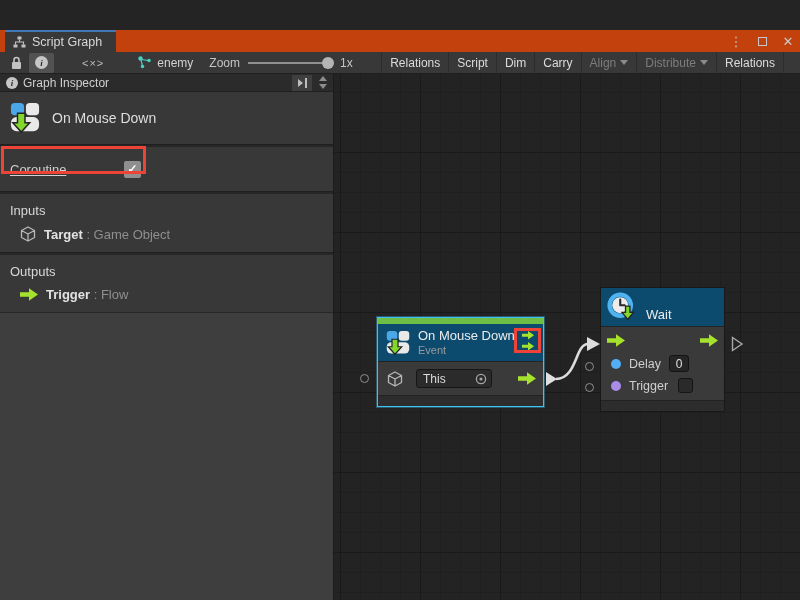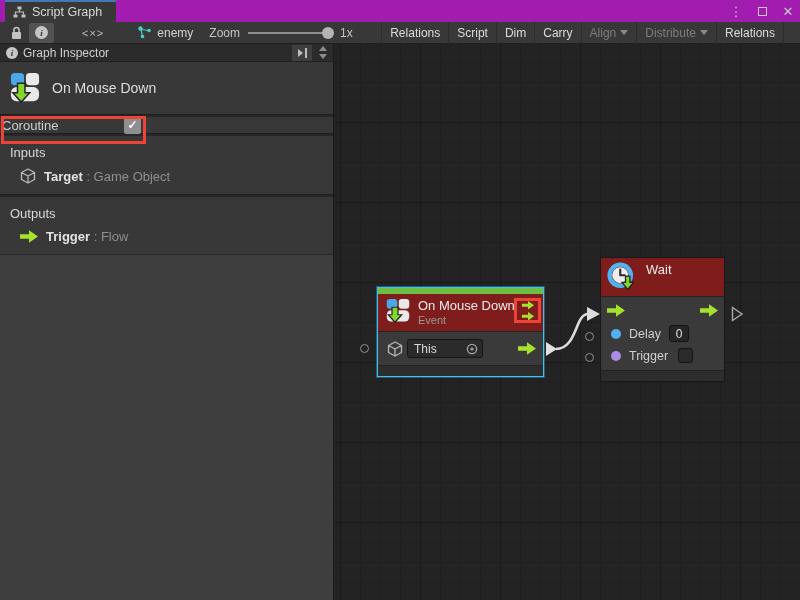--- a/index.html
+++ b/index.html
@@ -1,21 +1,21 @@
 <!DOCTYPE html>
 <html><head>
 <meta charset="utf-8">
 <style>
   * { margin:0; padding:0; box-sizing:border-box; }
   html,body { width:800px; height:600px; overflow:hidden; }
   body { font-family:"Liberation Sans", sans-serif; background:#242424; color:#d2d2d2; font-size:12px; }
   .app { width:800px; height:600px; display:flex; flex-direction:column; }
 
   
-  .titlebar { height:22px; background:#a21caf; display:flex; align-items:stretch; position:relative; }
+  .titlebar { height:22px; background:#c2410c; display:flex; align-items:stretch; position:relative;margin-top:30px; }
   .tab { margin-left:5px; padding:0 14px 0 8px; background:#383838; border-top:2px solid #4178b5; display:flex; align-items:center; gap:6px; font-size:12.5px; color:#d8d8d8; }
   .win-controls { position:absolute; right:4px; top:0; height:22px; display:flex; align-items:center; gap:10px; color:#c8c8c8; }
   .win-controls .wc { width:16px; text-align:center; font-size:13px; cursor:default; }
   .maxbox { display:inline-block; width:9px; height:9px; border:1.5px solid #c8c8c8; }
 
   
   .toolbar { height:22px; background:#383838; border-bottom:1px solid #1f1f1f; display:flex; align-items:center; font-size:12px; }
   .tb-icon-btn { height:20px; padding:0 6px; display:flex; align-items:center; justify-content:center; }
   .tb-icon-btn.active { background:#525252; border-radius:2px; }
   .lock-btn { margin-left:4px; }
@@ -40,21 +40,21 @@
   .insp-header .info-circle { width:12px; height:12px; }
   .insp-header .spacer { flex:1; }
   .dock-btn { width:20px; height:16px; background:#3f3f3f; display:flex; align-items:center; justify-content:center; }
   .scrubber { width:14px; display:flex; flex-direction:column; align-items:center; gap:3px; padding-right:2px; }
   .tri-up { width:0; height:0; border-left:4px solid transparent; border-right:4px solid transparent; border-bottom:5px solid #8d8d8d; }
   .tri-down { width:0; height:0; border-left:4px solid transparent; border-right:4px solid transparent; border-top:5px solid #8d8d8d; }
 
   .insp-unit { height:52px; display:flex; align-items:center; gap:12px; padding:0 10px; }
   .insp-unit-title { font-size:14px; color:#dedede; }
   .divider { height:3px; background:#272727; border-top:1px solid #1f1f1f; }
-  .insp-coroutine { height:16px; display:flex; align-items:center; padding:0 2px; position:relative; }
+  .insp-coroutine { height:44px; display:flex; align-items:center; padding:0 10px; position:relative;text-decoration:underline; }
   .coroutine-label { font-size:13px; color:#cfcfcf; }
   .insp-checkbox { position:absolute; left:124px; width:17px; height:17px; background:#8f8f8f; border-radius:2px; display:flex; align-items:center; justify-content:center; color:#ffffff; font-size:12px; font-weight:bold; }
   .red-annotation { position:absolute; left:1px; top:-1px; width:145px; height:28px; border:3px solid #ee4437; pointer-events:none; }
 
   .insp-section { padding:7px 0 8px 0; }
   .insp-section-title { padding:2px 10px 6px 10px; font-size:13px; color:#d8d8d8; }
   .insp-port-row { display:flex; align-items:center; gap:8px; padding:2px 20px; font-size:13px; }
   .port-name { font-weight:bold; color:#e2e2e2; }
   .port-type { color:#8f8f8f; }
   .insp-empty { flex:1; background:#3e3e3e; border-top:1px solid #272727; }
@@ -64,30 +64,30 @@
     background-image:
       linear-gradient(#1a1a1a 1px, transparent 1px),
       linear-gradient(90deg, #1a1a1a 1px, transparent 1px),
       linear-gradient(#1f1f1f 1px, transparent 1px),
       linear-gradient(90deg, #1f1f1f 1px, transparent 1px);
     background-size:80px 80px, 80px 80px, 20px 20px, 20px 20px;
     background-position:6px 78px, 6px 78px, 6px 78px, 6px 78px;
     overflow:hidden; }
 
   .node { position:absolute; background:#3a3a3a; border:1px solid #181818; }
-  .node-header { background:#7f1d1d; display:flex; align-items:flex-start; padding:5px 6px; gap:8px; position:relative; }
+  .node-header { background:#0c4a6e; display:flex; align-items:flex-end; padding:5px 6px; gap:8px; position:relative; }
   .node-title { font-size:13px; color:#ececec; white-space:nowrap; }
   .node-subtitle { font-size:11px; color:#9a9a9a; margin-top:1px; }
   .node-footer { height:11px; background:#2d2d2d; border-top:1px solid #222; }
 
   .event-node { left:43px; top:243px; width:167px; border:1px solid #3ec1f3; box-shadow:0 0 0 1px rgba(62,193,243,.35); }
   .event-strip { height:6px; background:#6dbe45; }
   .event-node .node-header { padding:4px 6px 5px 8px; border-bottom:1px solid #232323; }
   .coroutine-badge { position:absolute; right:2px; top:4px; width:27px; height:25px; border:3px solid #ee4437; display:flex; flex-direction:column; align-items:center; justify-content:center; gap:2px; }
-  .node-body { display:flex; align-items:center; gap:4px; padding:7px 7px 7px 9px; }
+  .node-body { display:flex; align-items:center; gap:13px; padding:7px 7px 7px 9px; }
   .this-field { width:76px; height:19px; background:#2b2b2b; border:1px solid #161616; border-radius:3px; display:flex; align-items:center; padding:0 4px 0 6px; gap:4px; color:#dadada; font-size:12px; }
   .this-field .fieldtext { flex:1; }
   .body-flex-gap { flex:1; }
 
   .wait-node { left:266px; top:213px; width:125px; }
   .wait-node .node-header { padding:4px 6px; gap:9px; border-bottom:1px solid #232323; }
   .flow-row { display:flex; align-items:center; justify-content:space-between; padding:7px 6px 5px 6px; }
   .pin-row { display:flex; align-items:center; gap:8px; padding:3px 6px 3px 10px; font-size:12.5px; color:#cfcfcf; }
   .dot { width:10px; height:10px; border-radius:50%; }
   .dot.blue { background:#53aef3; }

